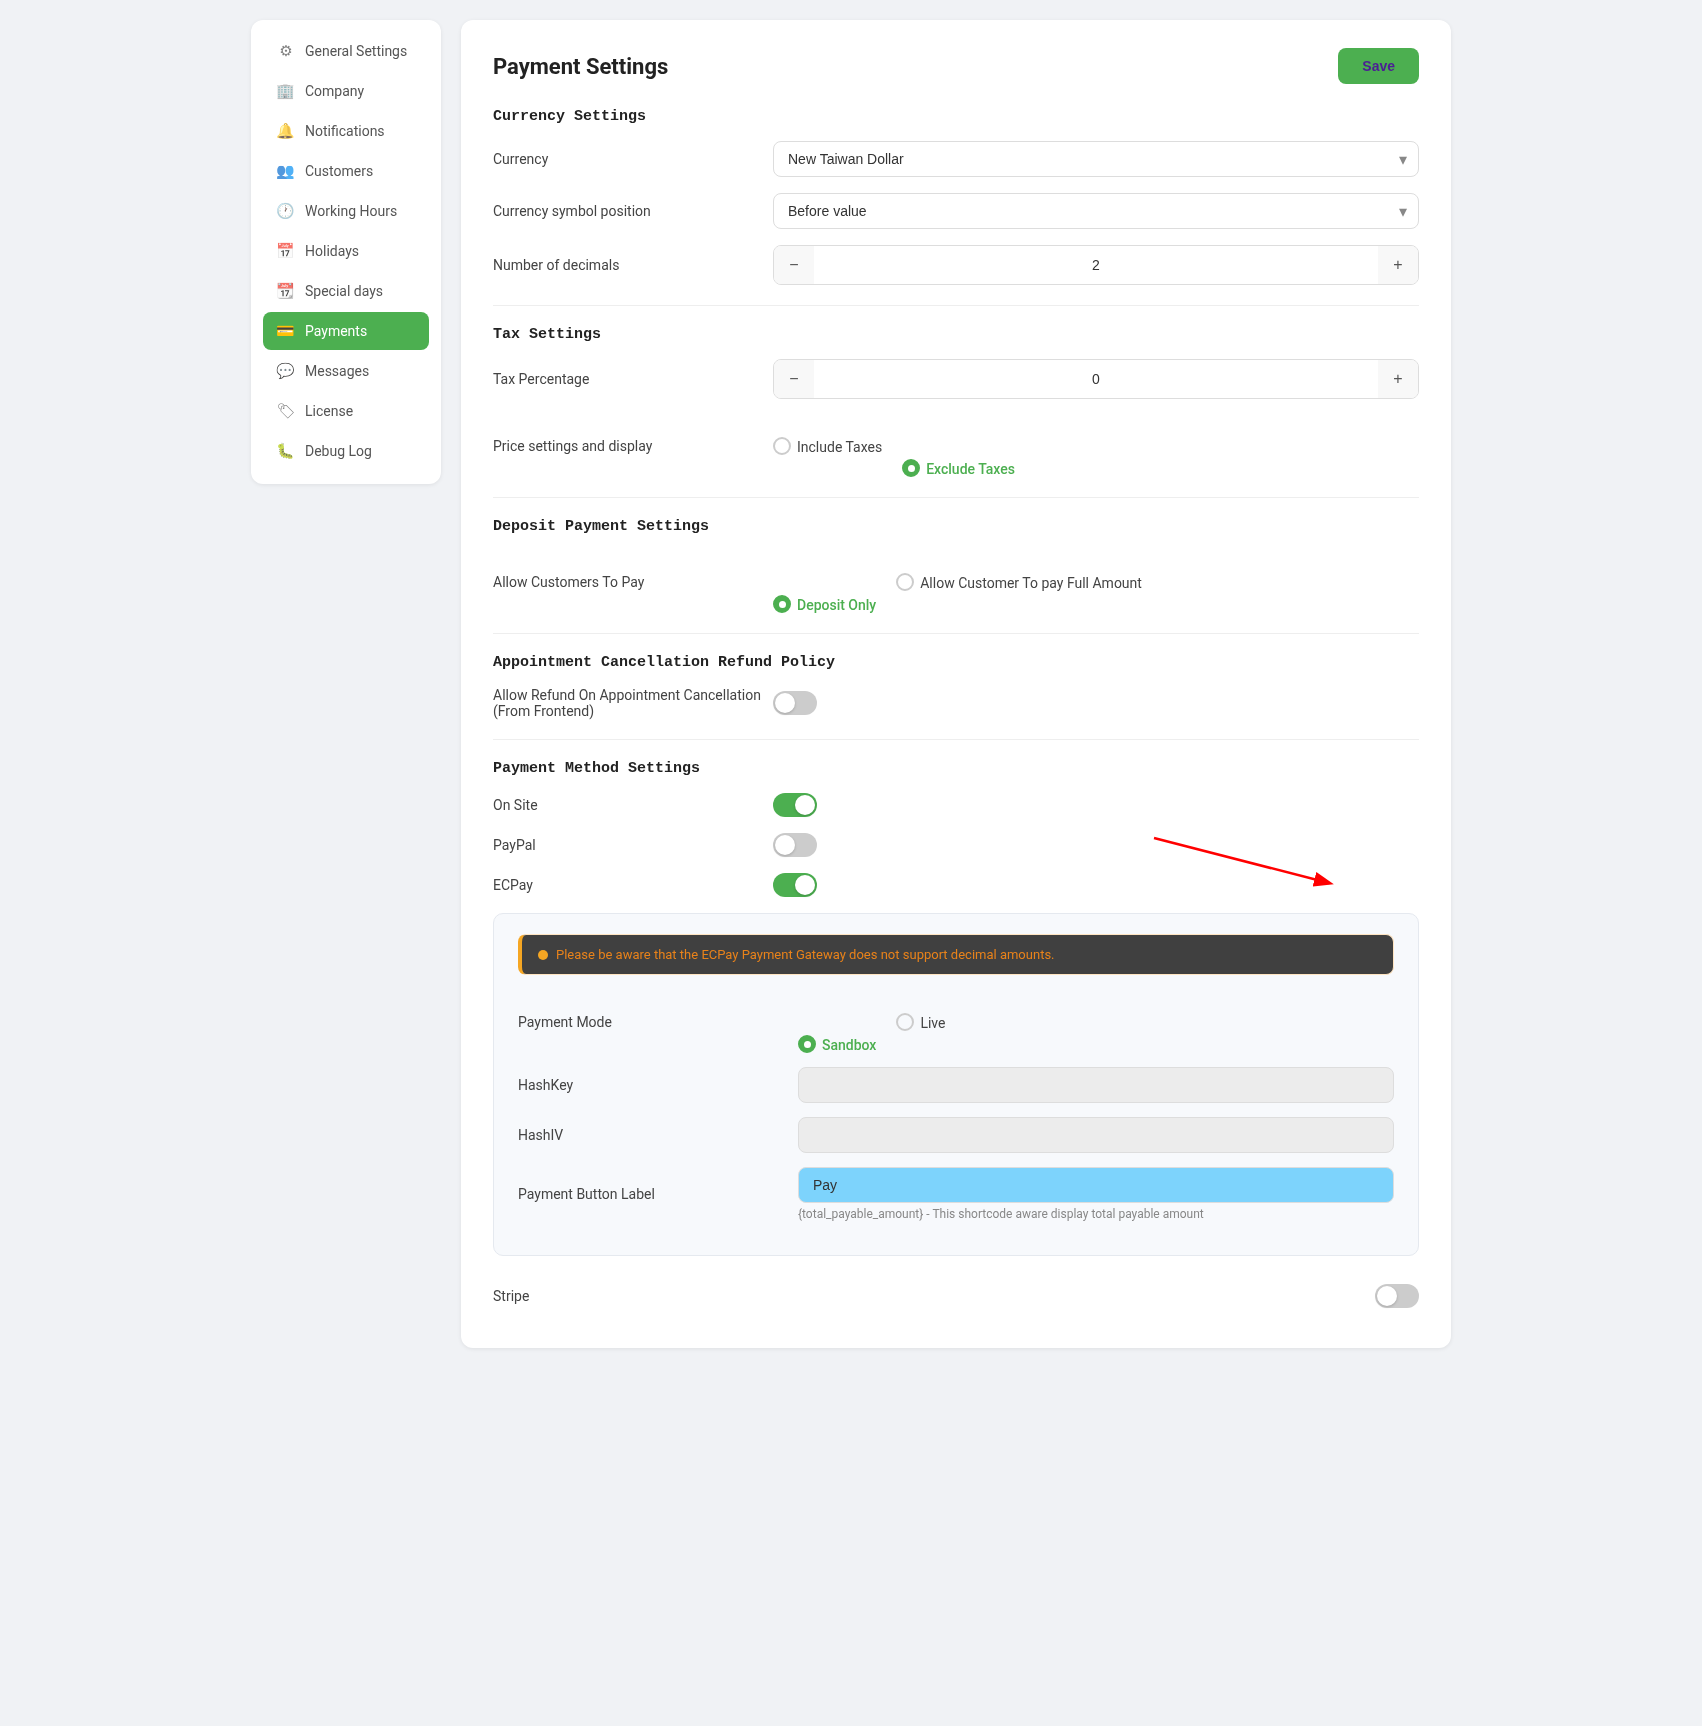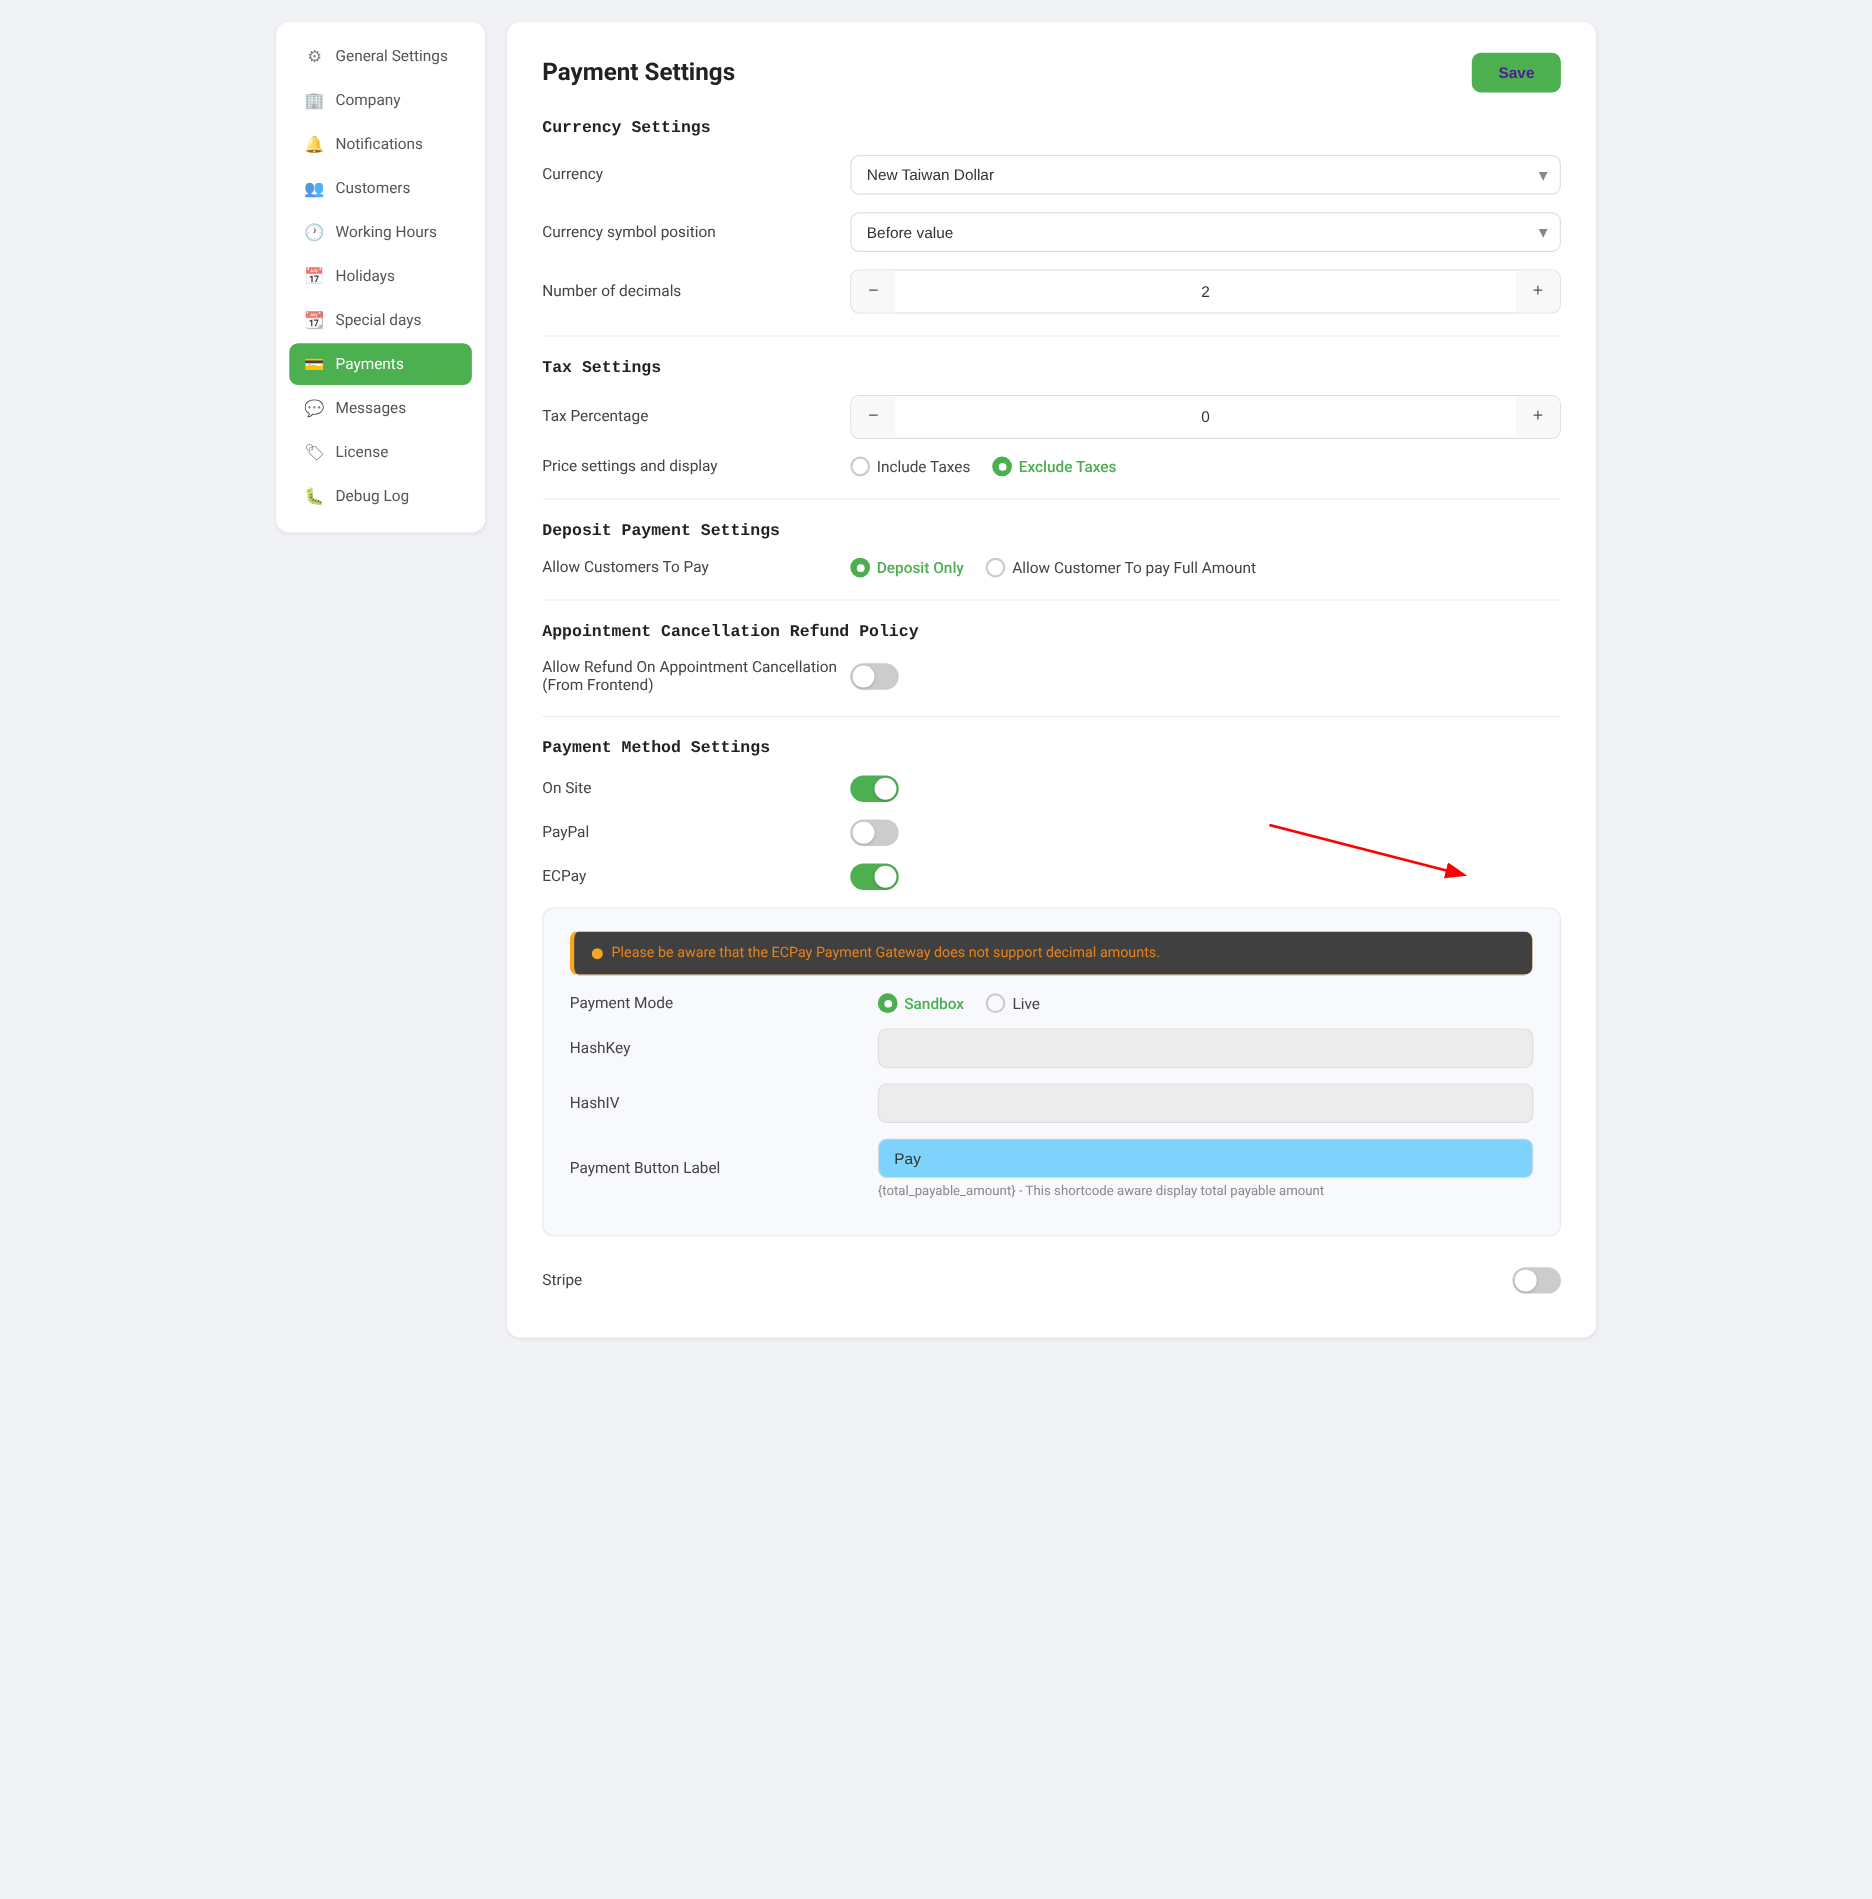--- a/index.html
+++ b/index.html
@@ -197,21 +197,21 @@
       border-color: #4CAF50;
       background: #4CAF50;
     }
     .radio-custom.checked::after {
       content: '';
       width: 7px;
       height: 7px;
       border-radius: 50%;
       background: #fff;
     }
-    .radio-label.active { color: #4CAF50; font-weight: 500; }
+    .radio-label.active { color: #4CAF50; font-weight: 500; margin-top: 44px; }
 
     
     .toggle {
       width: 44px;
       height: 24px;
       border-radius: 12px;
       background: #ccc;
       position: relative;
       cursor: pointer;
       transition: background 0.2s;

